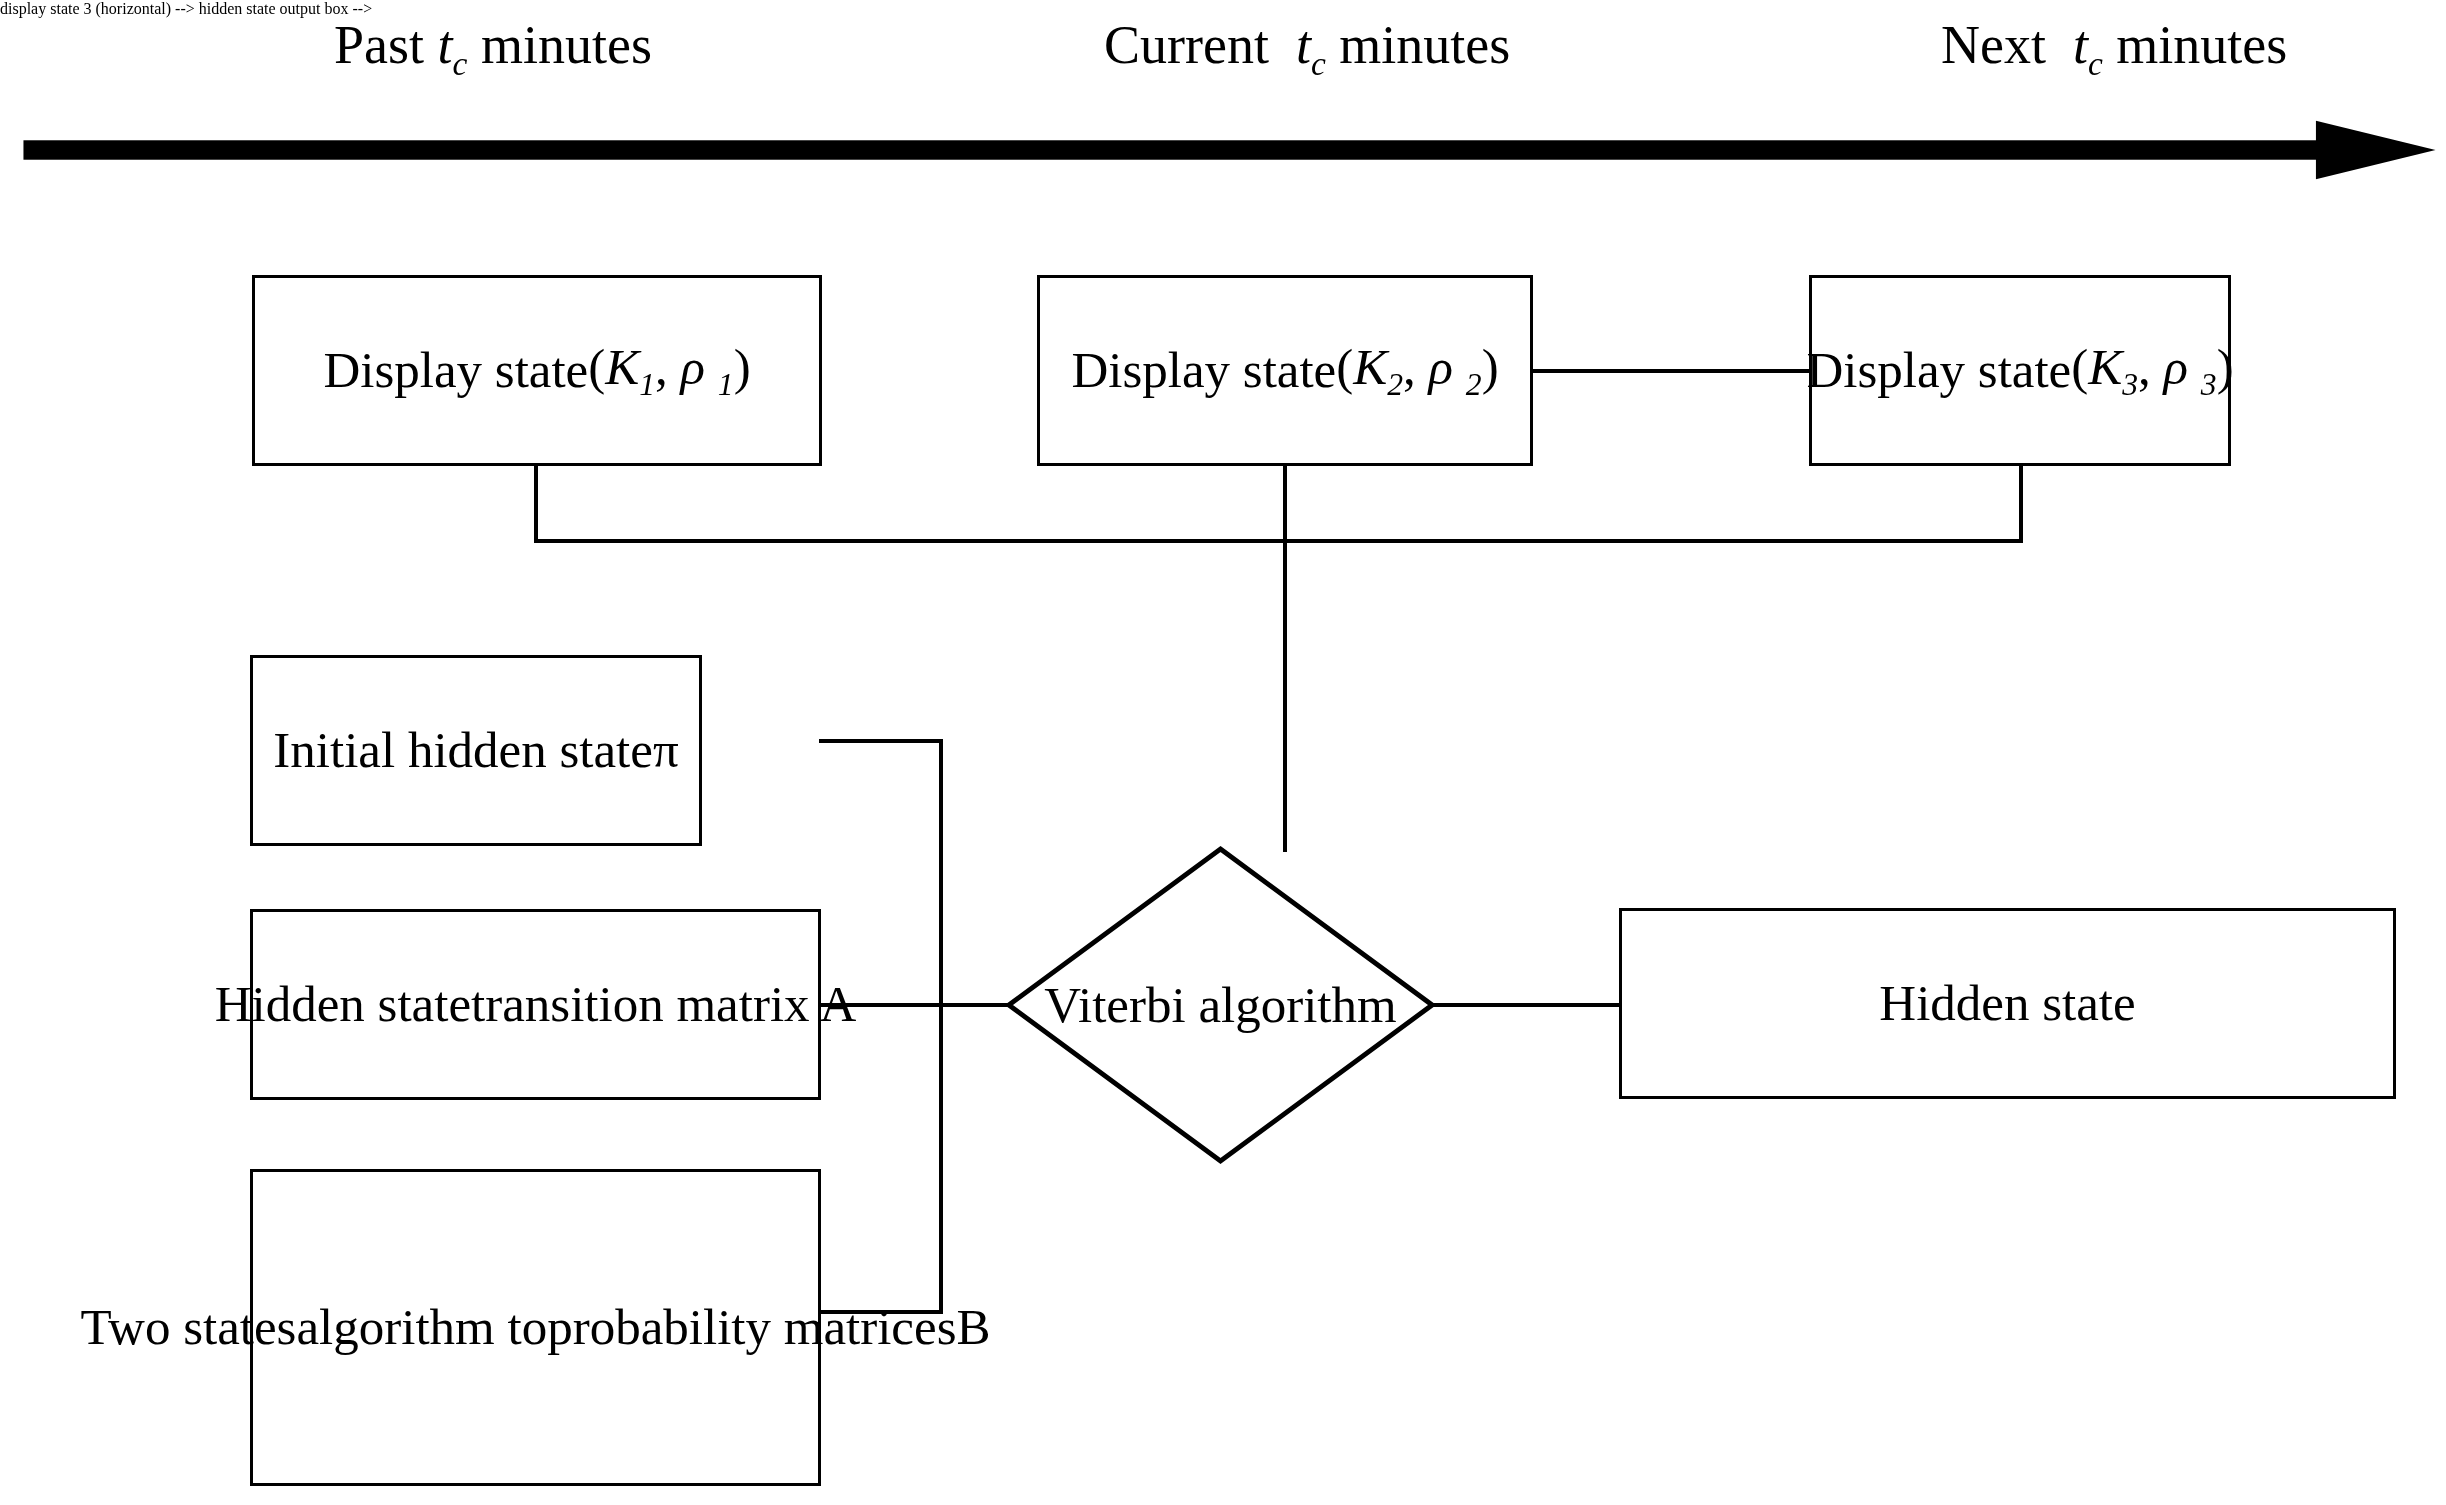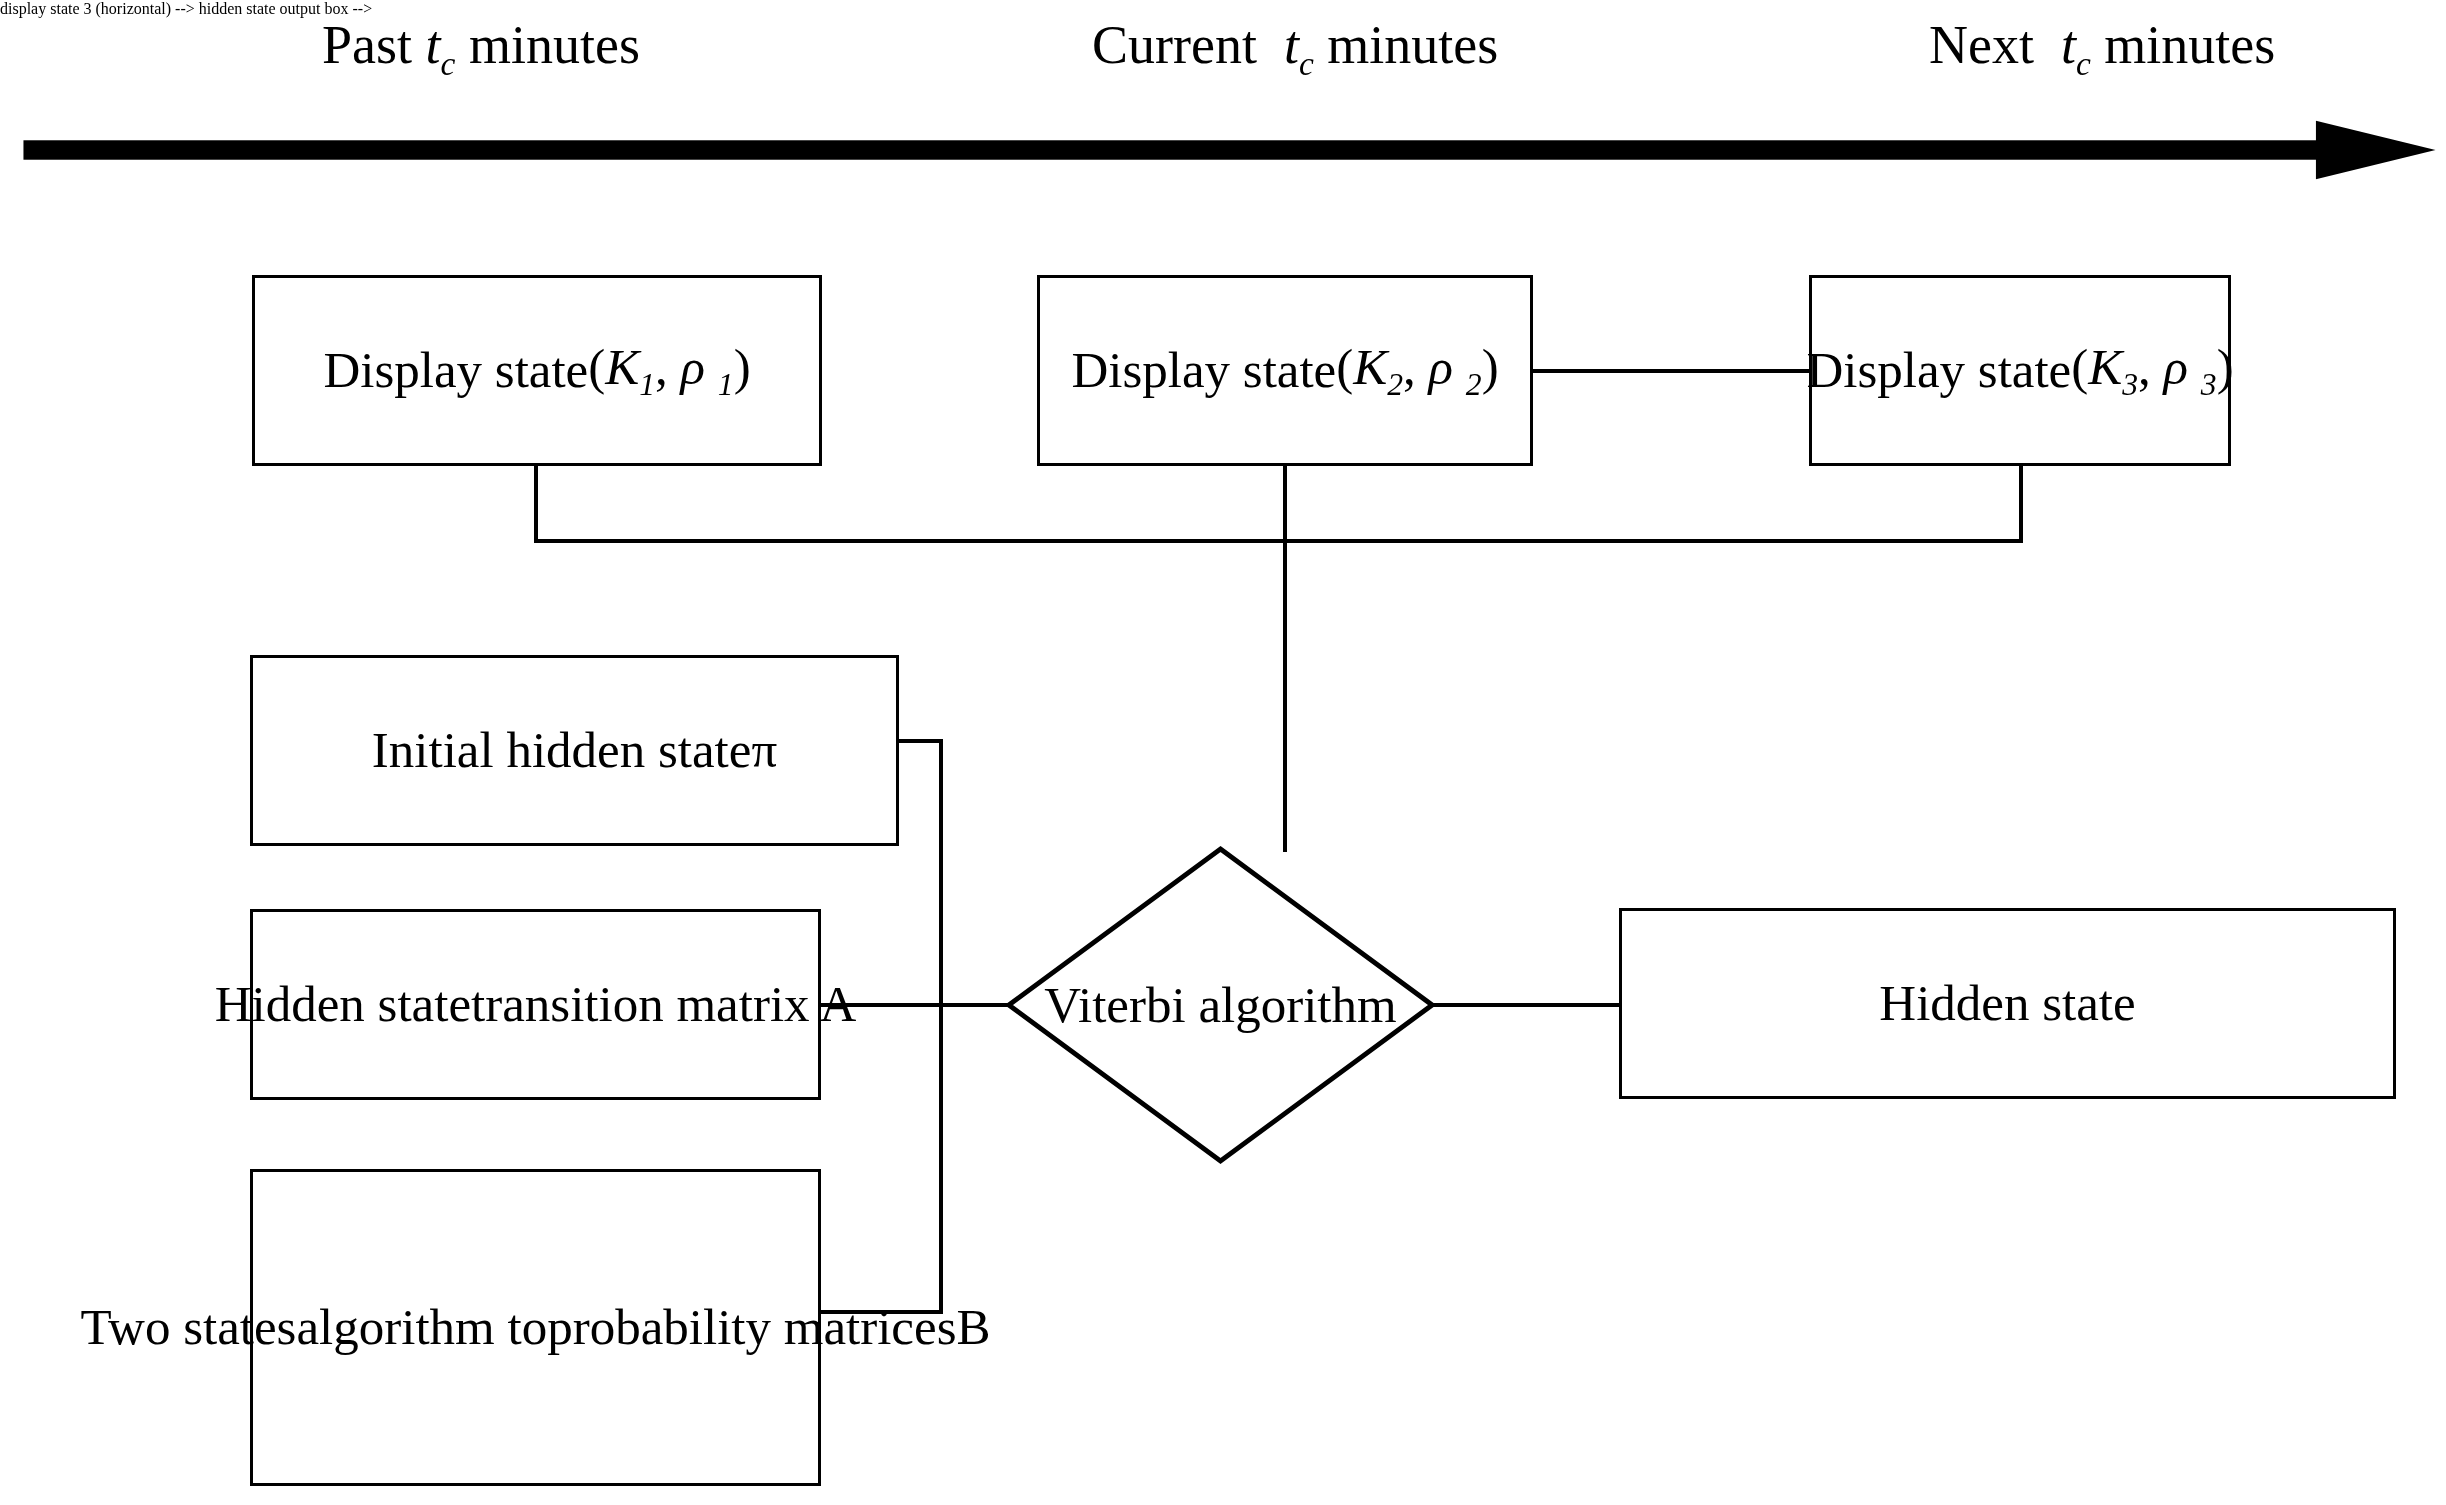--- a/index.html
+++ b/index.html
@@ -17,20 +17,21 @@
     color: #000000;
   }
 
   
   .tl-label {
     position: absolute;
     font-size: 54px;
     line-height: 1;
     white-space: nowrap;
     color: #000;
+    margin-left: 12px;
   }
   .tl-label .sub {
     font-size: 0.62em;
     vertical-align: sub;
     font-style: italic;
   }
   .ital { font-style: italic; }
 
   
   .box {
@@ -151,21 +152,21 @@
   
   <div class="vline" style="left:2019px; top:464px; height:79px;"></div>
 
   
   <div class="hline" style="left:534px; top:539px; width:1488px;"></div>
 
   
   <div class="vline" style="left:1283px; top:464px; height:388px;"></div>
 
   
-  <div class="box" style="left:250px; top:655px; width:649px; height:191px;">
+  <div class="box" style="left:250px; top:655px; width:452px; height:191px;">
     <span class="line">Initial hidden state</span>
     <span class="line">π</span>
   </div>
 
   <div class="box" style="left:250px; top:909px; width:571px; height:191px;">
     <span class="line">Hidden state</span>
     <span class="line">transition matrix A</span>
   </div>
 
   <div class="box" style="left:250px; top:1161px; width:571px; height:317px;margin-top:8px;">

